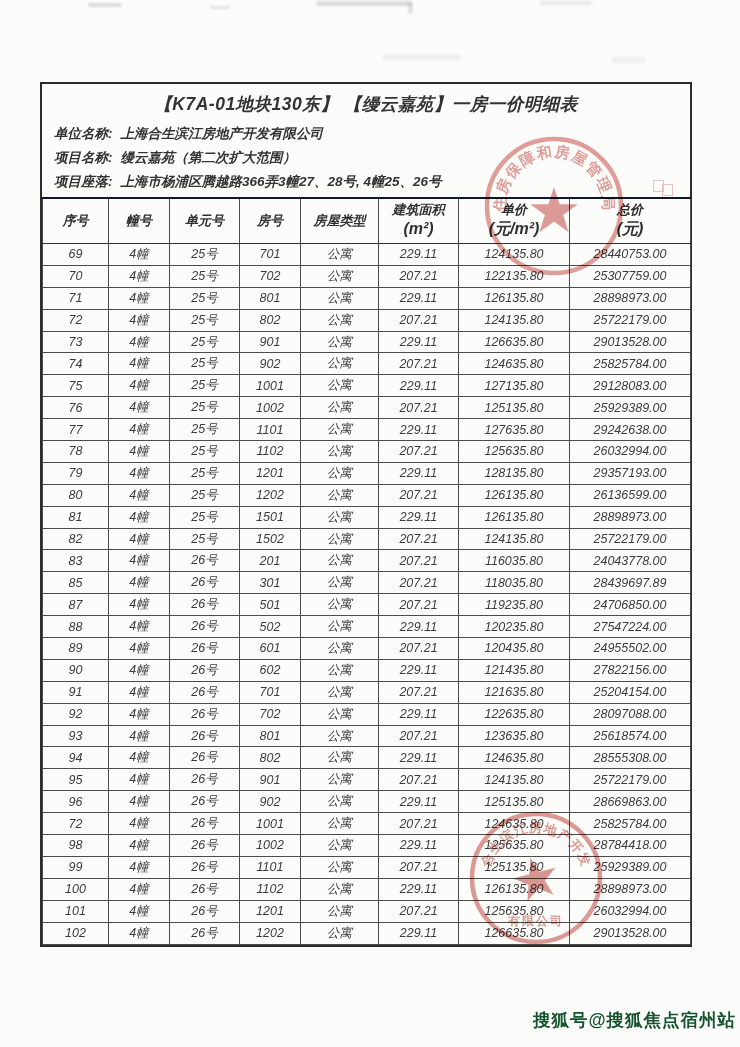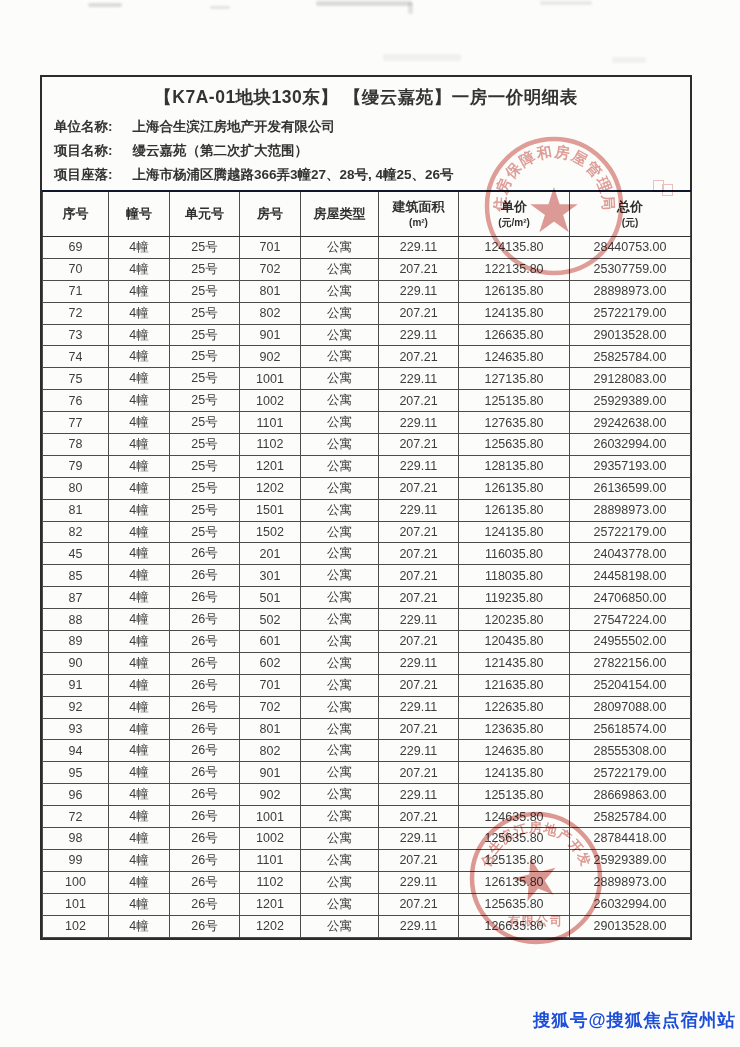--- a/index.html
+++ b/index.html
@@ -13,64 +13,64 @@
   .smudge{position:absolute;background:#8d9296;border-radius:2px;filter:blur(1px);}
   .sm1{left:88px;top:3px;width:34px;height:4px;opacity:.30;}
   .sm2{left:210px;top:6px;width:20px;height:3px;opacity:.22;}
   .sm3{left:316px;top:1px;width:96px;height:5px;opacity:.30;}
   .sm4{left:408px;top:2px;width:5px;height:12px;opacity:.25;}
   .sm5{left:540px;top:1px;width:52px;height:4px;opacity:.18;}
   .sm6{left:383px;top:54px;width:78px;height:7px;opacity:.10;}
   .sm7{left:612px;top:57px;width:34px;height:6px;opacity:.10;}
 
   .sheet{
-    position:absolute;left:40px;top:75px;width:648px;
-    border:2px solid #2c2c2c;background:transparent;z-index:1;
+    position:absolute;left:40px;top:82px;width:648px;
+    border:2px solid #2c2c2c;background:transparent;z-index:1;font-style:italic;
   }
   .title{
     text-align:center;font-weight:bold;font-size:17.5px;color:#333;
     padding:8px 0 5px 0;letter-spacing:.5px;
   }
   .info{padding:1px 10px 3px 12px;}
   .info-line{font-size:13.5px;font-weight:bold;color:#333;line-height:24px;white-space:nowrap;}
-  .info-line .lbl{margin-right:20px;}
+  .info-line .lbl{margin-right:8px;}
 
   table.pricelist{
     border-collapse:collapse;table-layout:fixed;width:100%;
     border-top:2px solid #0f172a;
   }
   .pricelist th,.pricelist td{
     border:1px solid #4c4c4c;text-align:center;vertical-align:middle;
     padding:0;overflow:hidden;white-space:nowrap;
   }
   .pricelist th{
     height:44px;font-size:13px;font-weight:bold;color:#2f2f2f;line-height:1.3;
     border-bottom:1.5px solid #333;
   }
-  .pricelist th .unit{font-size:10px;font-weight:bold;}
+  .pricelist th .unit{font-size:16px;font-weight:bold;}
   .pricelist td{
     height:20.9px;font-size:12.5px;color:#3c3c3c;font-weight:500;
   }
 
   
   .stamp{position:absolute;mix-blend-mode:multiply;pointer-events:none;filter:blur(.4px);z-index:2;}
   #stamp-top{left:478px;top:130px;opacity:.52;}
   #stamp-bottom{left:466px;top:808px;opacity:.55;}
   .stamp-frag{
     position:absolute;left:650px;top:178px;width:26px;height:38px;z-index:2;
     opacity:.32;filter:blur(.5px);mix-blend-mode:multiply;
   }
   .stamp-frag i{
     display:block;width:9px;height:10px;border:1.5px solid #c5463d;margin:2px 0 0 3px;
   }
   .stamp-frag i+i{margin-left:12px;margin-top:-8px;}
 
   .watermark{
     position:absolute;right:4px;top:1008px;z-index:5;
-    font-size:17.5px;font-weight:bold;letter-spacing:1px;color:#1d4ed8;
+    font-size:17.5px;font-weight:bold;letter-spacing:1px;color:#14532d;
     text-shadow:1px 1px 0 #ffffff,-1px -1px 0 #ffffff,1px -1px 0 #ffffff,-1px 1px 0 #ffffff,0 0 3px #ffffff;
   }
 </style>
 </head>
 <body>
 
 <div class="smudge sm1"></div>
 <div class="smudge sm2"></div>
 <div class="smudge sm3"></div>
 <div class="smudge sm4"></div>
@@ -270,38 +270,38 @@
           <td>82</td>
           <td>4幢</td>
           <td>25号</td>
           <td>1502</td>
           <td>公寓</td>
           <td>207.21</td>
           <td>124135.80</td>
           <td>25722179.00</td>
         </tr>
         <tr>
-          <td>45</td>
+          <td>83</td>
           <td>4幢</td>
           <td>26号</td>
           <td>201</td>
           <td>公寓</td>
           <td>207.21</td>
           <td>116035.80</td>
           <td>24043778.00</td>
         </tr>
         <tr>
           <td>85</td>
           <td>4幢</td>
           <td>26号</td>
           <td>301</td>
           <td>公寓</td>
           <td>207.21</td>
           <td>118035.80</td>
-          <td>24458198.00</td>
+          <td>28439697.89</td>
         </tr>
         <tr>
           <td>87</td>
           <td>4幢</td>
           <td>26号</td>
           <td>501</td>
           <td>公寓</td>
           <td>207.21</td>
           <td>119235.80</td>
           <td>24706850.00</td>

